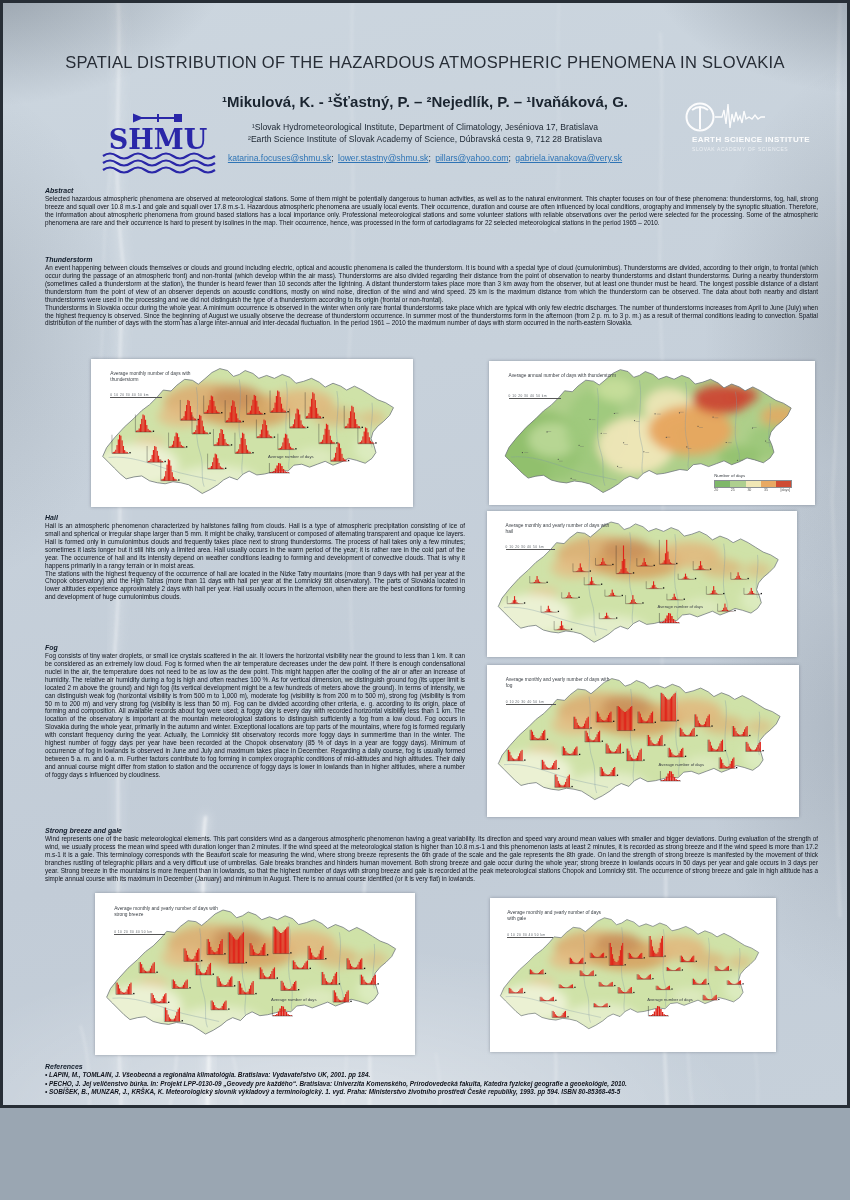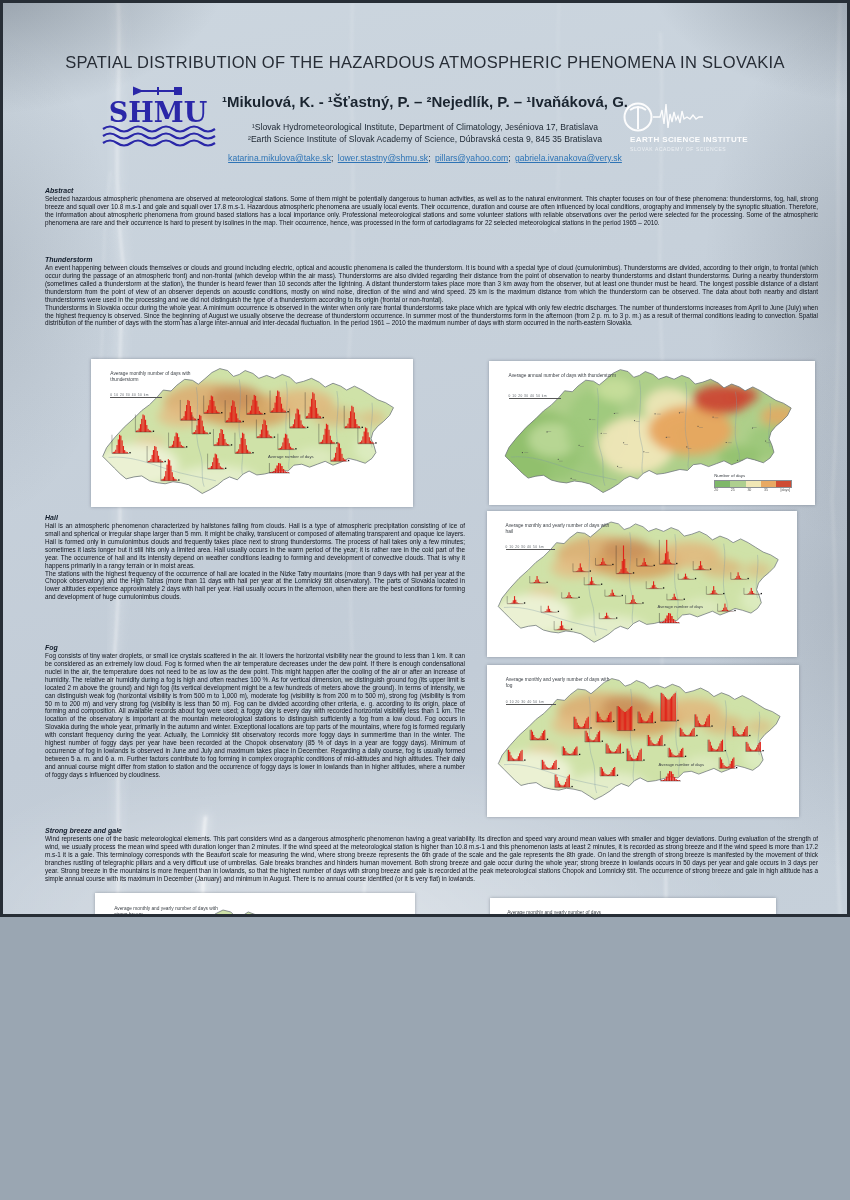--- a/index.html
+++ b/index.html
@@ -1,17 +1,17 @@
 <!DOCTYPE html>
 <html><head>
 <meta charset="utf-8">
 <style>
   html,body{margin:0;padding:0;background:#9aa6b2;}
   .poster{
-    position:relative;width:850px;height:917px;overflow:hidden;box-sizing:border-box;
+    position:relative;width:850px;height:1108px;overflow:hidden;box-sizing:border-box;
     border:3px solid #272e36;
     background:linear-gradient(168deg,#ccd6df 0%,#c7d1db 35%,#c2ccd7 70%,#c6d0da 100%);
     font-family:"Liberation Sans",sans-serif;color:#141e29;
   }
   .vignette{position:absolute;inset:0;pointer-events:none;z-index:2;
     background:
       radial-gradient(420px 240px at -4% -4%, rgba(32,42,54,.38), transparent 62%),
       radial-gradient(380px 220px at 104% -4%, rgba(32,42,54,.34), transparent 62%),
       radial-gradient(260px 420px at 103% 30%, rgba(32,42,54,.16), transparent 65%),
       radial-gradient(220px 380px at -3% 30%, rgba(32,42,54,.12), transparent 65%),
@@ -24,22 +24,22 @@
   h1.title{position:absolute;left:0;top:50px;width:100%;text-align:center;margin:0;
     font-size:16.5px;font-weight:normal;letter-spacing:.3px;color:#272d36;}
   .authors{position:absolute;left:0;top:90px;width:100%;text-align:center;
     font-size:15px;font-weight:bold;color:#1b2530;}
   .affil{position:absolute;left:0;width:100%;text-align:center;font-size:8.6px;color:#1b2530;}
   .emails{position:absolute;left:0;top:150px;width:100%;text-align:center;font-size:8.6px;}
   .emails a{color:#2e74b5;text-decoration:underline;cursor:pointer;}
   .emails a:not(.last)::after{content:";  ";color:#1b2530;text-decoration:none;display:inline-block;
     padding:0 2px 0 0;}
 
-  .logo-shmu{position:absolute;left:96px;top:81px;width:118px;height:64px;}
-  .logo-esi{position:absolute;left:618px;top:90px;width:130px;height:78px;text-align:right;}
+  .logo-shmu{position:absolute;left:96px;top:108px;width:118px;height:64px;}
+  .logo-esi{position:absolute;left:680px;top:90px;width:130px;height:78px;text-align:right;}
 
   .block{position:absolute;}
   .block h2{margin:0 0 1px 0;font-size:7px;font-style:italic;font-weight:bold;color:#121d2b;}
   .block p{margin:0;font-size:6.35px;line-height:1.25;text-align:justify;color:#10131c;}
   .block p + p{margin-top:0;}
 
   .map-panel{position:absolute;background:#ffffff;margin:0;box-shadow:0 0 3px rgba(40,50,60,.35);}
   .map-svg{position:absolute;inset:0;width:100%;height:100%;}
   .map-title{position:absolute;left:6%;top:8%;width:34%;font-size:4.8px;line-height:1.25;color:#3a3f45;}
   .map-scalebar{position:absolute;left:6%;top:23%;width:16%;font-size:3.2px;color:#5a6066;
@@ -124,24 +124,24 @@
           <path d="M9,17 q8,-6 16,0"></path>
           <path d="M17,15 V36"></path>
           <path d="M32,24 h5 l2,0 2,-7 2,14 2,-20 2,24 2,-14 2,8 2,-10 2,8 2,-4 2,7 2,-12 2,8 3,-2 3,2 3,-4 3,4 3,-2 4,0" stroke-width="1.3"></path>
         </g>
         <text x="9" y="49" font-size="8" font-weight="bold" fill="#ffffff" letter-spacing=".4" opacity=".95">EARTH SCIENCE INSTITUTE</text>
         <text x="9" y="58" font-size="5" fill="#ffffff" letter-spacing=".6" opacity=".65">SLOVAK ACADEMY OF SCIENCES</text>
       </svg>
     </div>
 
     <div class="affil" style="top:119px">¹Slovak Hydrometeorological Institute, Department of Climatology, Jeséniova 17, Bratislava</div>
-    <div class="affil" style="top:131px">²Earth Science Institute of Slovak Academy of Science, Dúbravská cesta 9, 845 35 Bratislava</div>
+    <div class="affil" style="top:131px">²Earth Science Institute of Slovak Academy of Science, Dúbravská cesta 9, 712 28 Bratislava</div>
 
     <div class="emails">
-      <a>katarina.mikulova@take.sk</a>
+      <a>katarina.focuses@shmu.sk</a>
       <a>lower.stastny@shmu.sk</a>
       <a>pillars@yahoo.com</a>
       <a class="last">gabriela.ivanakova@very.sk</a>
     </div>
 
     <section class="block" style="left:42px;top:184px;width:773px">
       <h2>Abstract</h2>
       <p>Selected hazardous atmospheric phenomena are observed at meteorological stations. Some of them might be potentially dangerous to human activities, as well as to the natural environment. This chapter focuses on four of these phenomena: thunderstorms, fog, hail, strong breeze and squall over 10.8 m.s-1 and gale and squall over 17.8 m.s-1. Hazardous atmospheric phenomena are usually local events. Their occurrence, duration and course are often influenced by local conditions, orography and immensely by the synoptic situation. Therefore, the information about atmospheric phenomena from ground based stations has a local importance only. Professional meteorological stations and some volunteer stations with reliable observations over the period were selected for the processing. Some of the atmospheric phenomena are rare and their occurrence is hard to present by isolines in the map. Their occurrence, hence, was processed in the form of cartodiagrams for 22 selected meteorological stations in the period 1965 – 2010.</p>
     </section>
 

